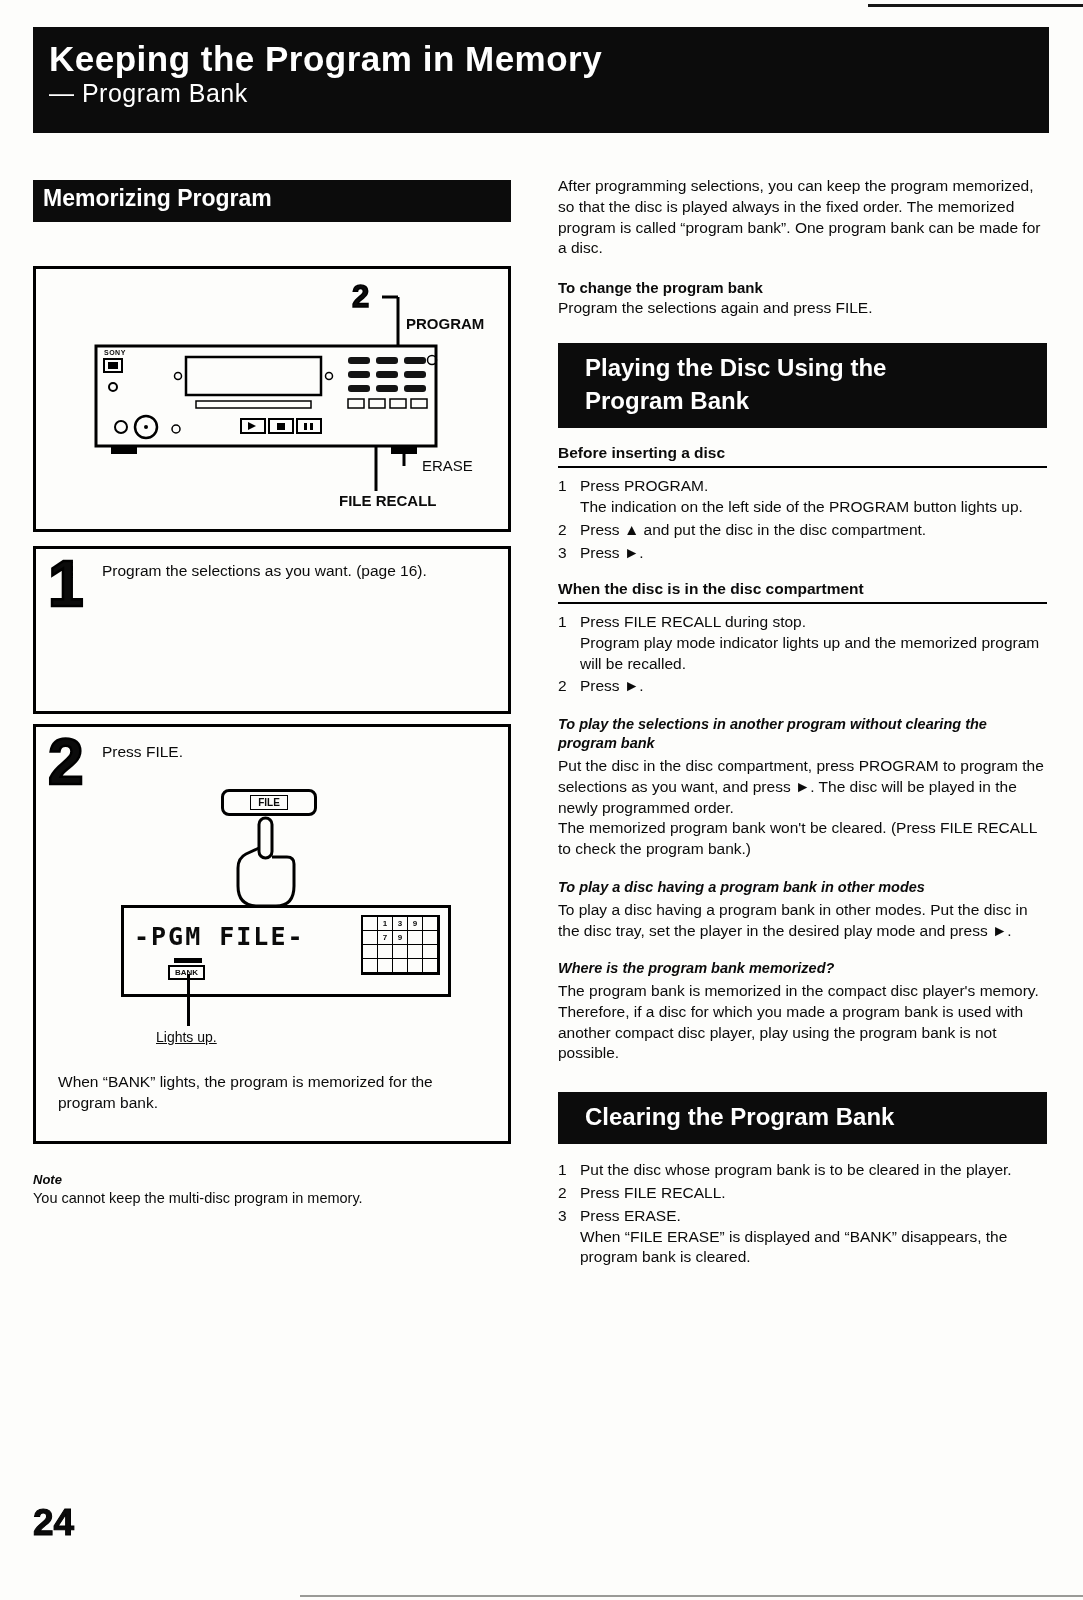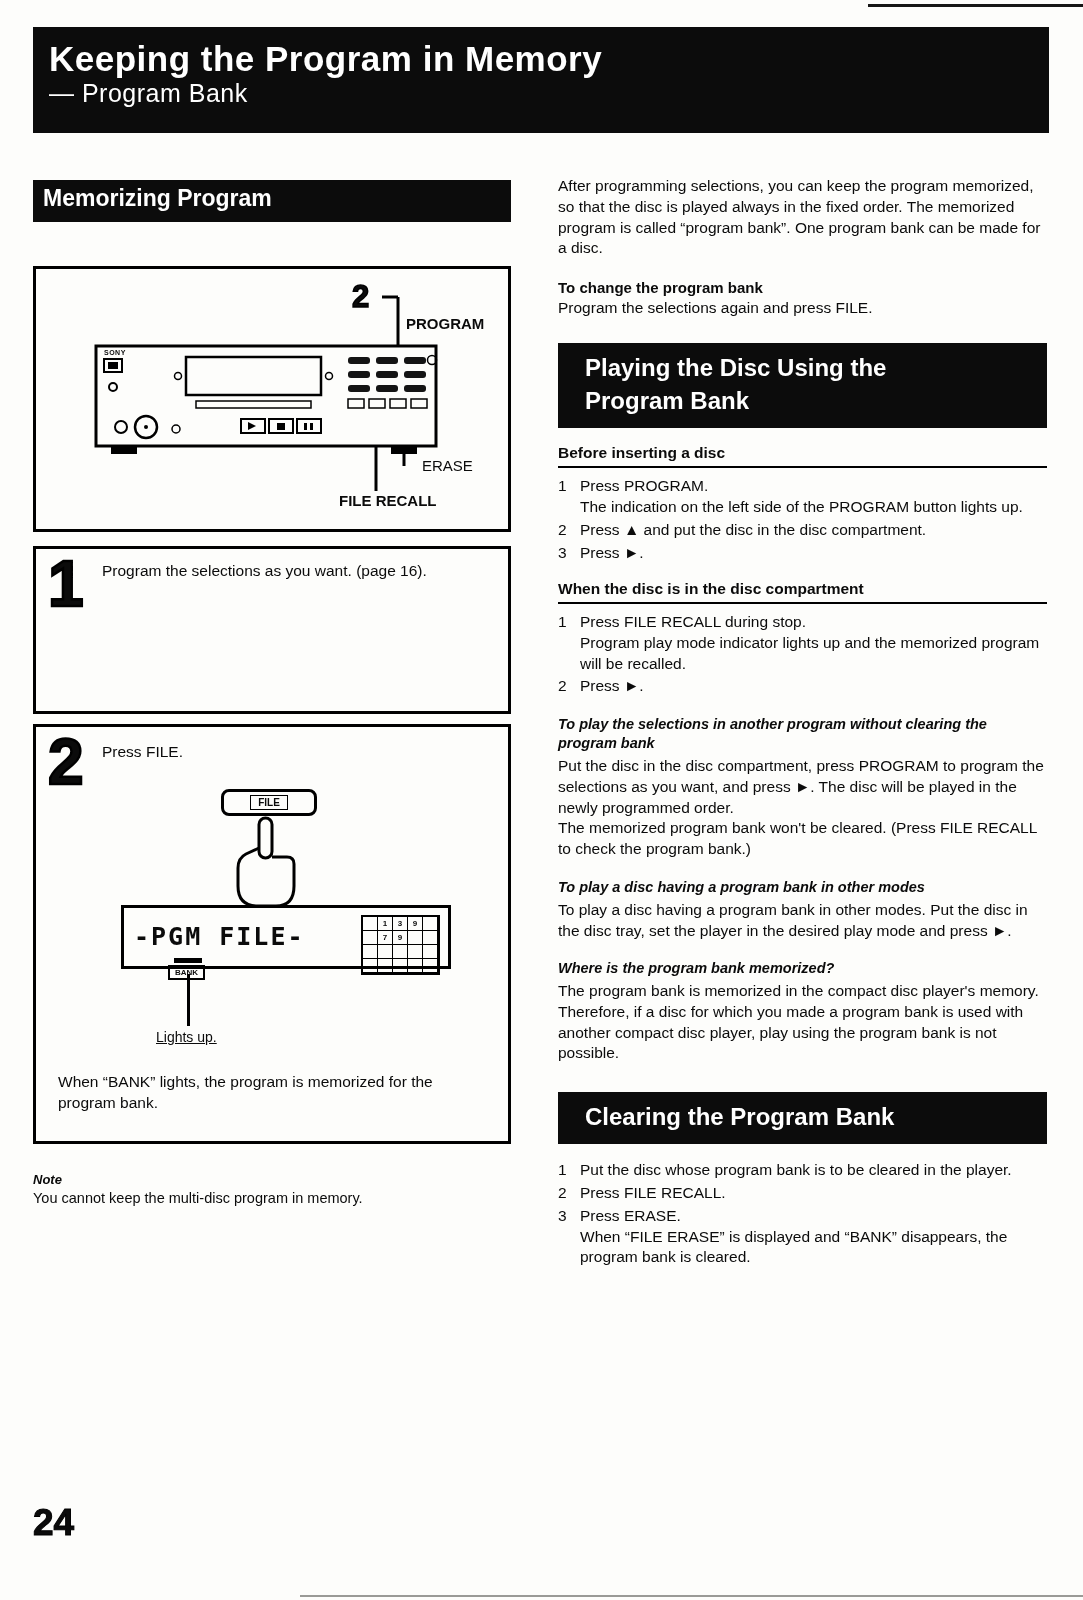--- a/index.html
+++ b/index.html
@@ -37,21 +37,21 @@
   .step-num { position:absolute; left:12px; top:2px; font-size:64px; font-weight:bold; line-height:1.05; -webkit-text-stroke:2.5px #000; }
   .step1 { margin-top:14px; height:168px; padding:12px 16px 0 66px; }
   .step1 .step-text { font-size:15.5px; line-height:1.34; }
   .step2 { margin-top:10px; height:420px; }
   .step2 .step-text { position:absolute; left:66px; top:16px; font-size:15.5px; }
 
   .file-btn { position:absolute; left:185px; top:62px; width:96px; height:27px; border:3px solid #000; border-radius:8px; text-align:center;text-decoration:underline; }
   .file-btn span { display:inline-block; border:1.5px solid #000; font-size:10px; font-weight:bold; padding:0 7px; margin-top:2px; line-height:13px; }
   .hand { position:absolute; left:190px; top:89px; }
 
-  .display-panel { position:absolute; left:85px; top:178px; width:330px; height:64px; border:3px solid #000; }
+  .display-panel { position:absolute; left:85px; top:178px; width:330px; height:92px; border:3px solid #000; }
   .display-text { position:absolute; left:10px; top:14px; font-family:"DejaVu Sans Mono", monospace; font-weight:bold; font-size:25px; letter-spacing:2px; }
   .seg-bar { position:absolute; left:50px; top:50px; width:28px; height:5px; background:#000; }
   .bank-ind { position:absolute; left:44px; top:57px; border:2px solid #000; font-size:8px; font-weight:bold; padding:0 5px; line-height:11px; }
   .calendar { position:absolute; right:8px; top:7px; display:grid; grid-template-columns:repeat(5,15px); grid-auto-rows:14px; border:2px solid #000; }
   .cal-cell { border-right:1.5px solid #000; border-bottom:1.5px solid #000; font-size:8px; font-weight:bold; text-align:center; line-height:13px; }
 
   .pointer-line { position:absolute; left:151px; top:247px; width:3px; height:52px; background:#000; }
   .lights-up { position:absolute; left:120px; top:302px; font-size:14px;text-decoration:underline; }
   .result { position:absolute; left:22px; top:345px; width:436px; font-size:15.5px; line-height:1.34; }
 

